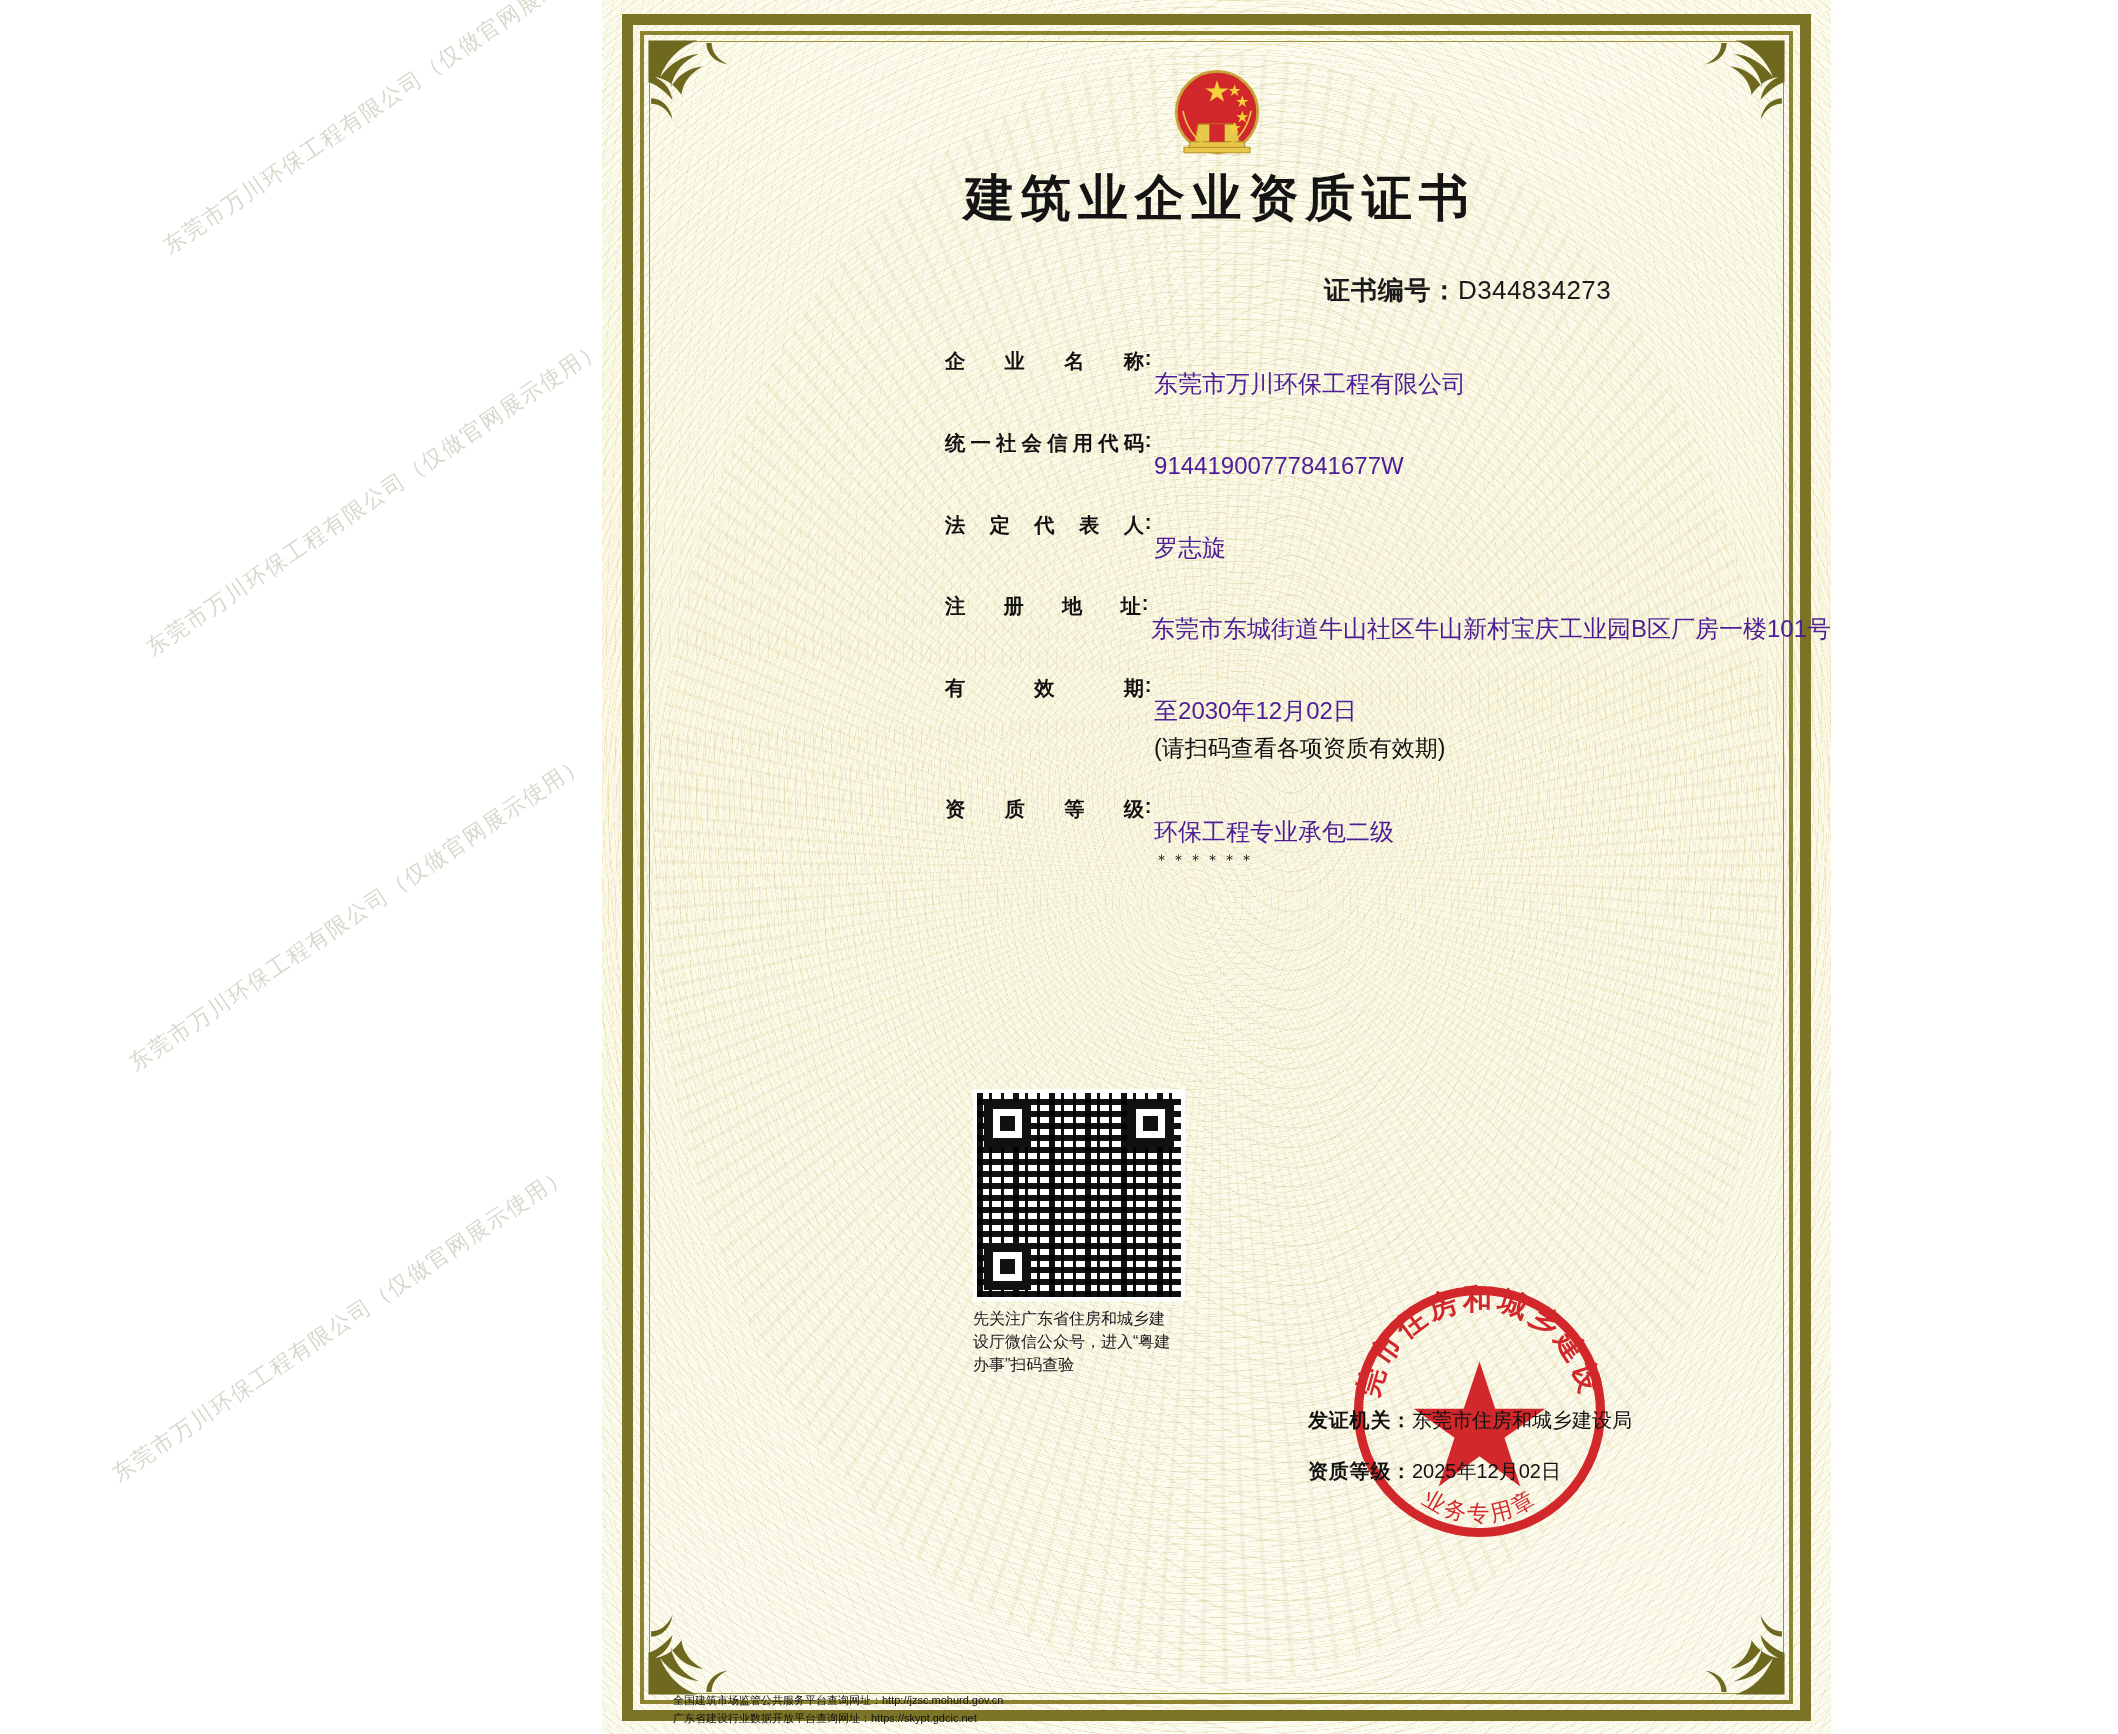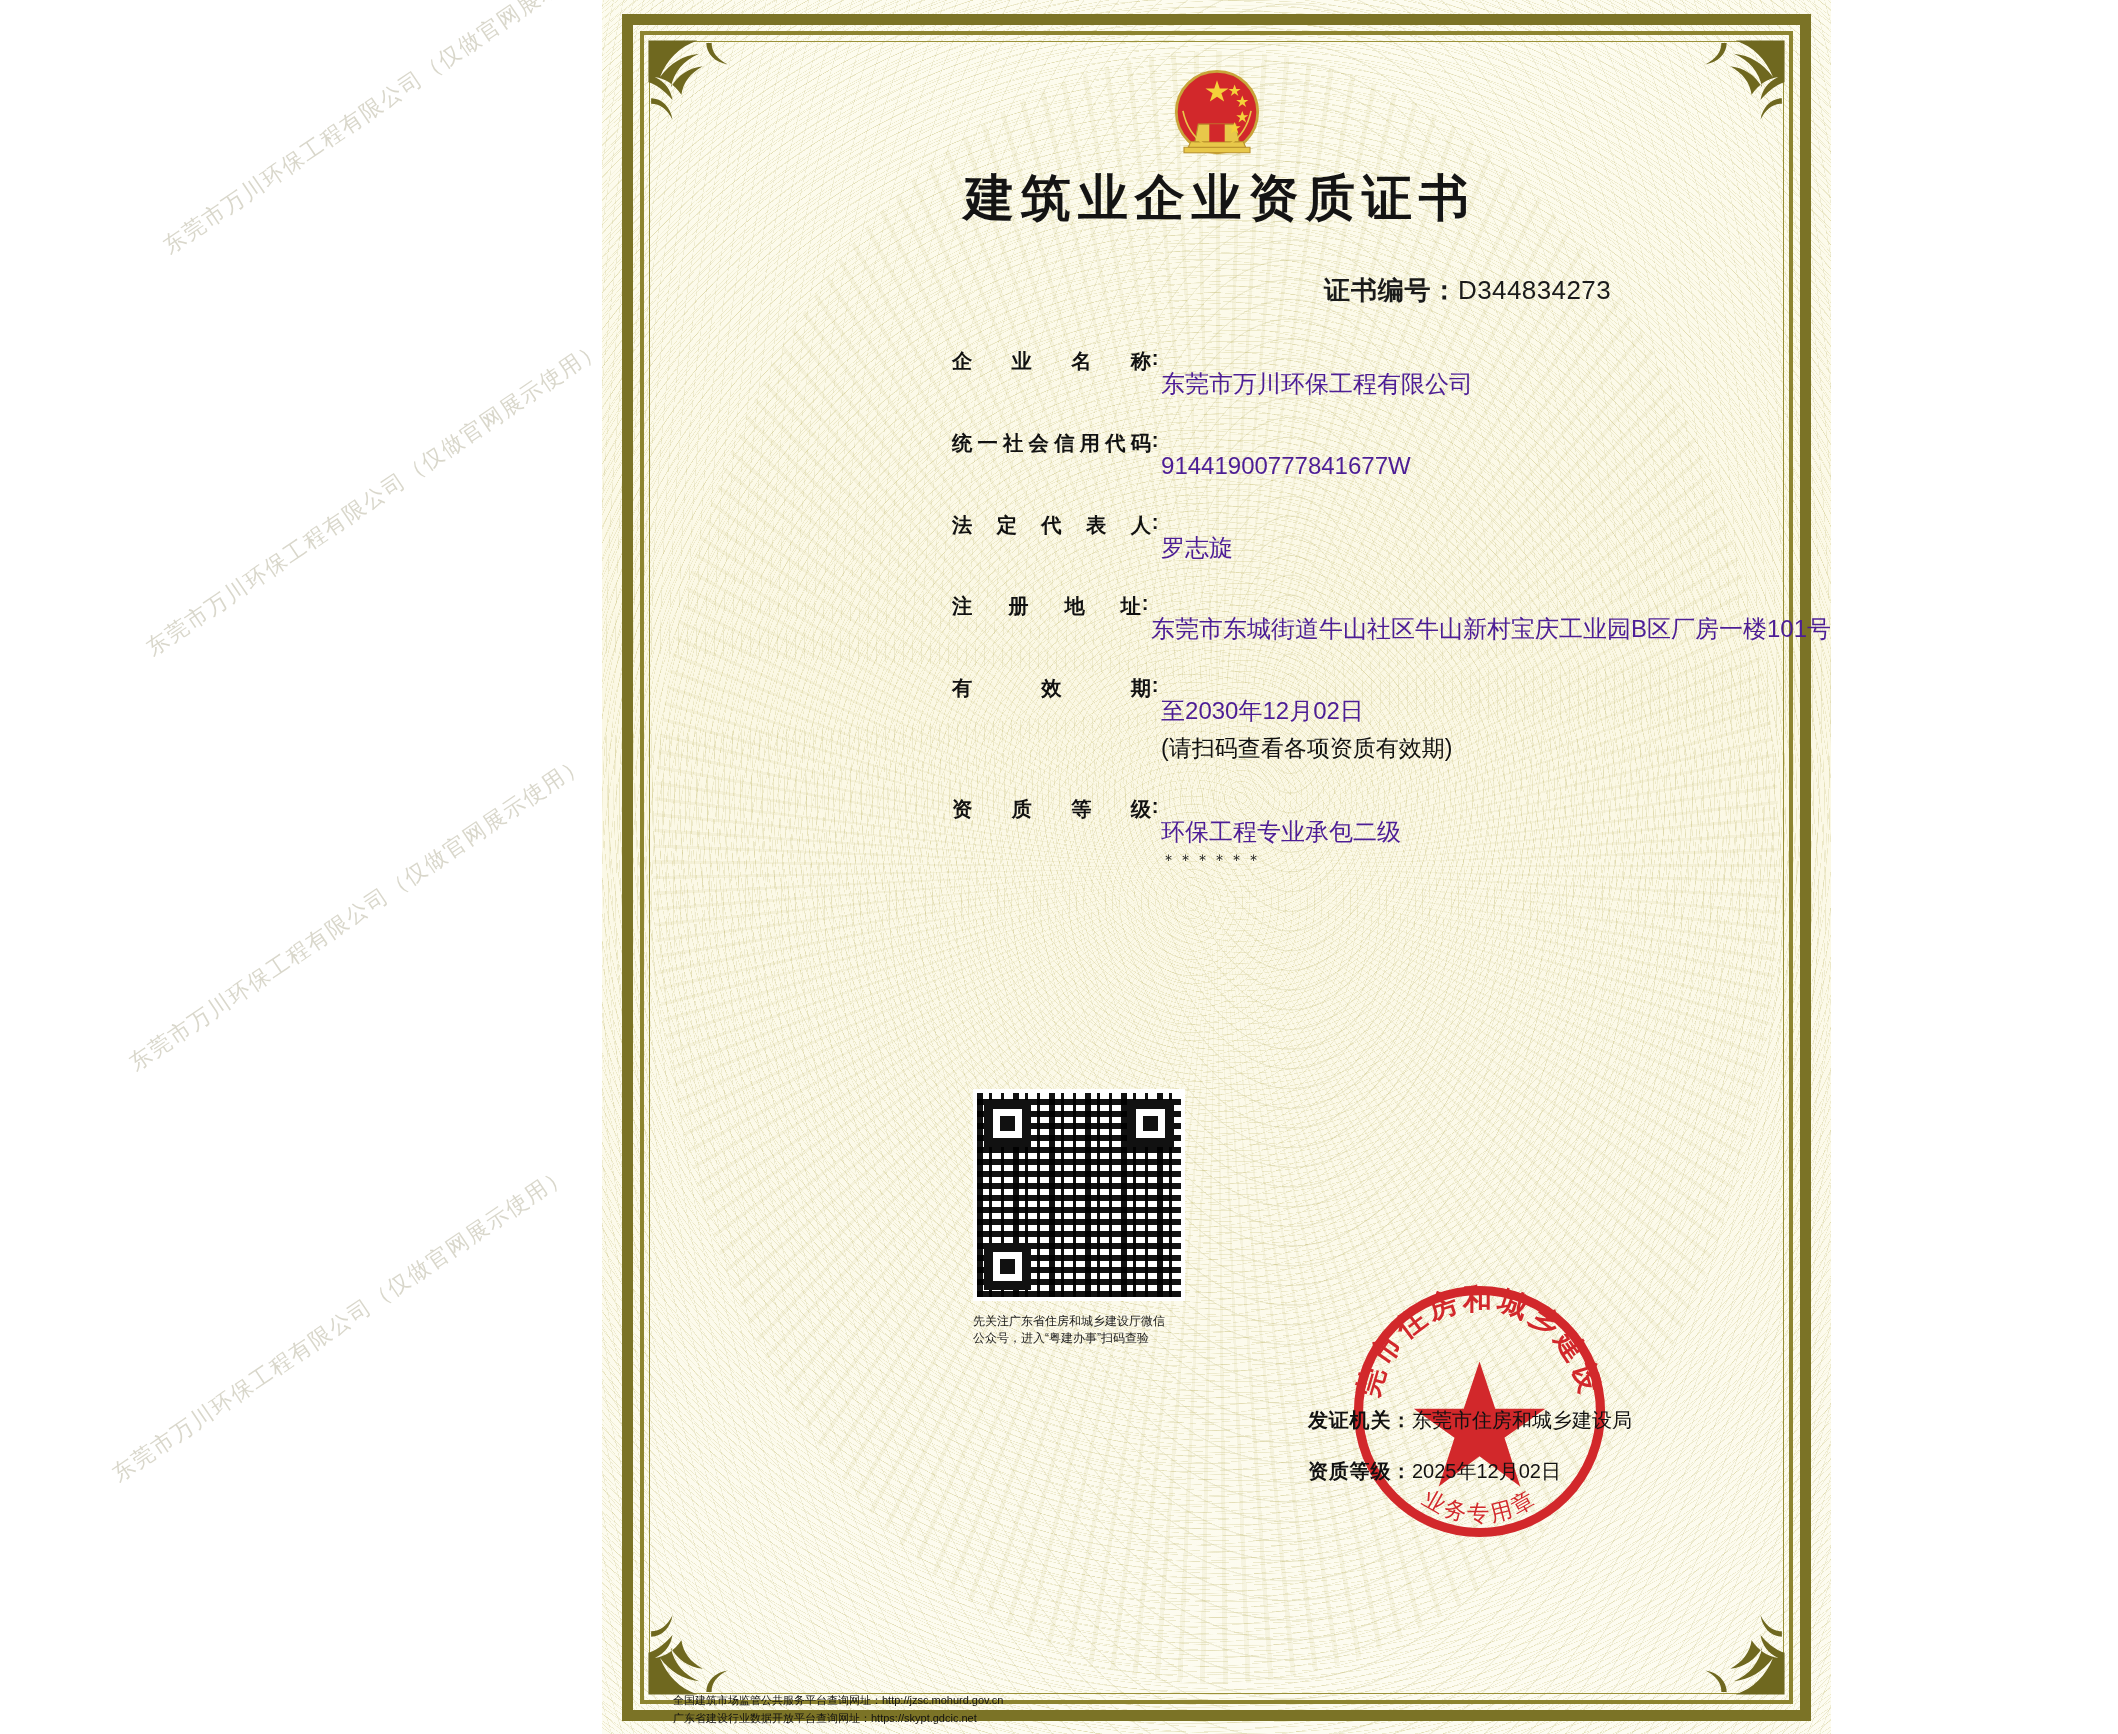--- a/index.html
+++ b/index.html
@@ -138,21 +138,21 @@
   
   .fields {
     position: absolute;
     left: 0; right: 0;
     top: 347px;
   }
   .field-row {
     display: flex;
     align-items: flex-start;
     margin-bottom: 30.5px;
-    padding-left: 11px;
+    padding-left: 4px;
   }
   .field-label {
     width: 538px;
     text-align: justify;
     text-align-last: justify;
     padding-left: 339px;
     box-sizing: border-box;
     font-size: 20.3px;
     font-weight: bold;
     color: #111111;
@@ -213,23 +213,23 @@
   .qr .finder::after {
     content: "";
     position: absolute;
     left: 7.2px; top: 7.2px; right: 7.2px; bottom: 7.2px;
     background: #111;
   }
   .qr .f1 { left: 6.8px; top: 6.8px; }
   .qr .f2 { right: 6.8px; top: 6.8px; }
   .qr .f3 { left: 6.8px; bottom: 6.8px; }
   .qr-note {
-    margin-top: 12px;
+    margin-top: 6px;
     width: 199px;
-    font-size: 12px;
+    font-size: 16px;
     line-height: 1.45;
     color: #1a1a1a;
   }
 
   
   .issue-block {
     position: absolute;
     right: 199px;
     top: 1407px;
     text-align: left;

